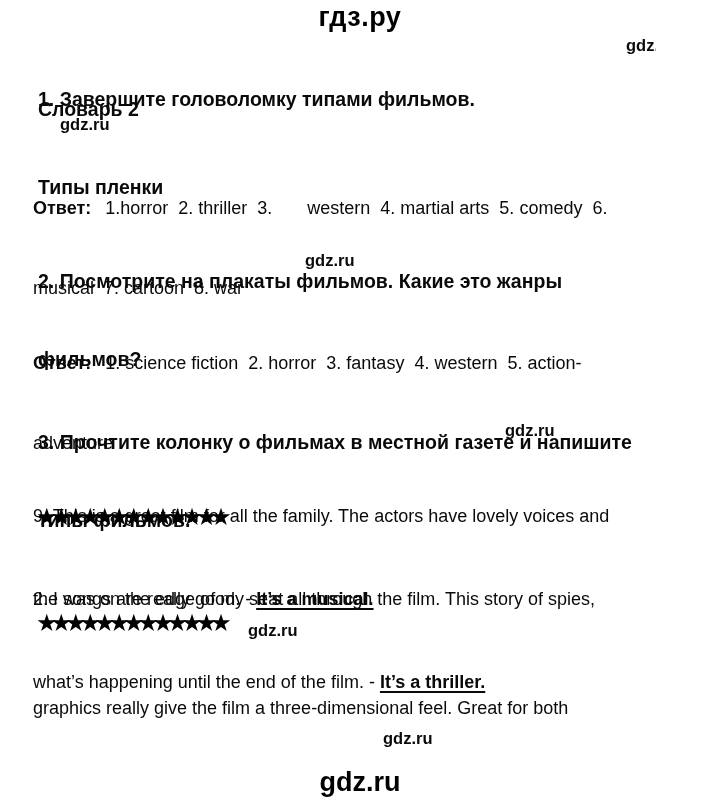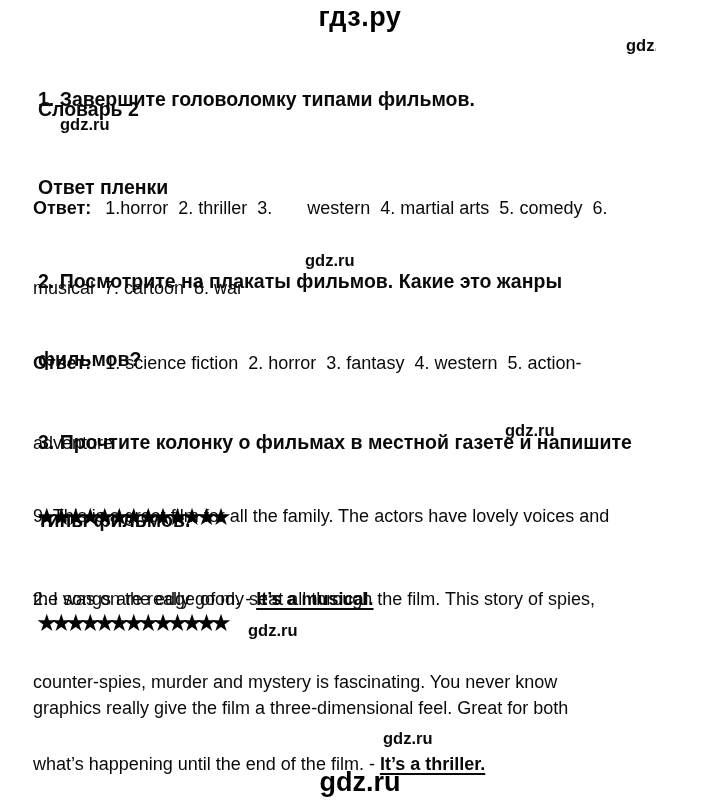--- a/index.html
+++ b/index.html
@@ -41,21 +41,21 @@
 </head>
 <body>
 
 <div class="page">
 
   <div class="site-title">гдз.ру</div>
   <div class="wm" style="left:626px;top:36px">gdz.ru</div>
 
   <div class="h-block" style="top:44px">
     <div>Словарь 2</div>
-    <div>Ответ пленки</div>
+    <div>Типы пленки</div>
   </div>
 
   <div class="h-block" style="top:86px">1. Завершите головоломку типами фильмов.</div>
   <div class="wm" style="left:60px;top:115px">gdz.ru</div>
 
   <div class="body-block" style="top:142px">
     <div><b class="lbl">Ответ:</b><span>1.horror  2. thriller  3.       western  4. martial arts  5. comedy  6.</span></div>
     <div>musical  7. cartoon  8. war</div>
   </div>
 
@@ -77,21 +77,20 @@
   <div class="wm" style="left:505px;top:421px">gdz.ru</div>
 
   <div class="body-block review" style="top:448px">
     <div>9. This is a great film for all the family. The actors have lovely voices and</div>
     <div><span>the songs are really good. - </span><span class="ans">It’s a musical.</span></div>
   </div>
   <div class="stars" style="top:504px">★★★★★★★★★★★★★</div>
 
   <div class="body-block review" style="top:531px">
     <div>2. I was on the edge of my seat all through the film. This story of spies,</div>
-    <div>counter-spies, murder and mystery is fascinating. You never know</div>
     <div><span>what’s happening until the end of the film. - </span><span class="ans">It’s a thriller.</span></div>
   </div>
   <div class="stars" style="top:610px">★★★★★★★★★★★★★</div>
   <div class="wm" style="left:248px;top:621px">gdz.ru</div>
 
   <div class="body-block review" style="top:640px">
     <div>graphics really give the film a three-dimensional feel. Great for both</div>
     
   </div>
 

